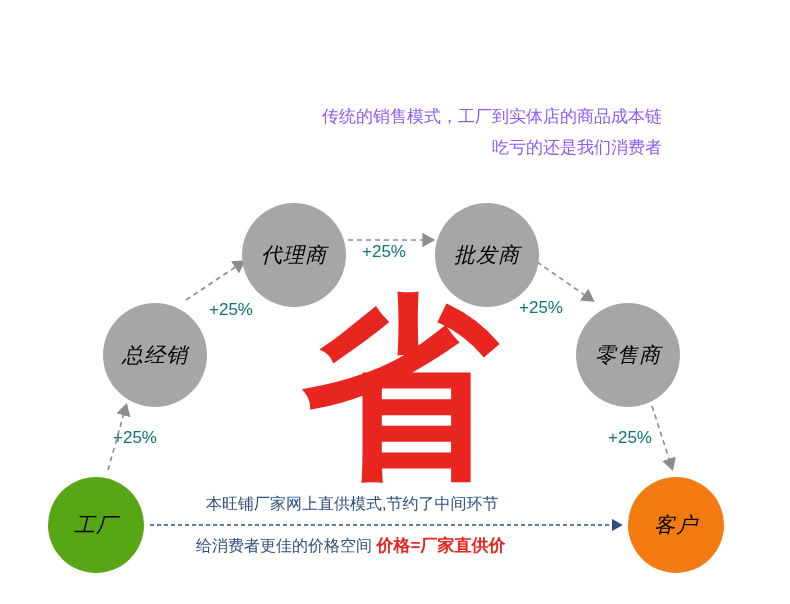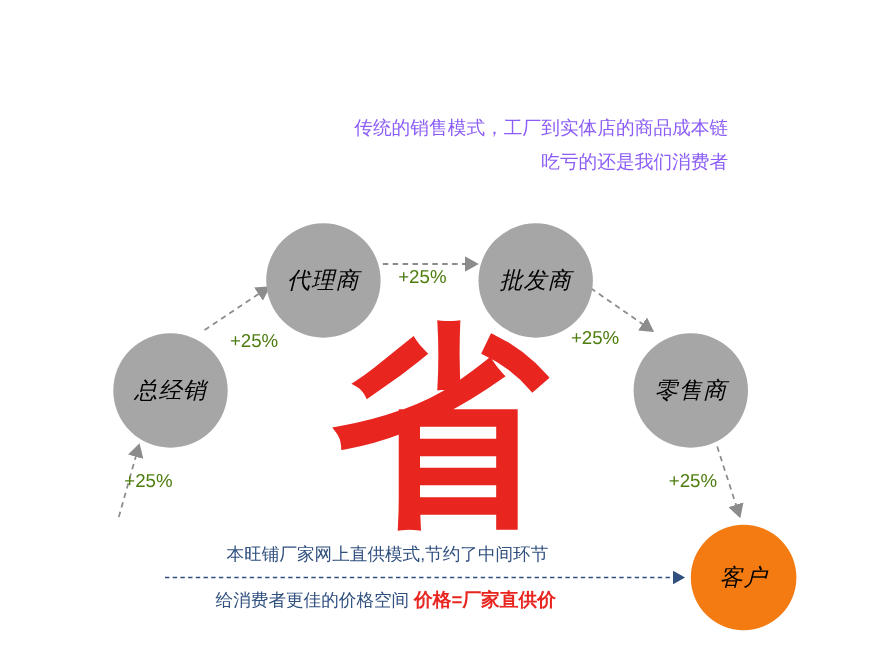--- a/index.html
+++ b/index.html
@@ -56,21 +56,21 @@
     font-style: italic;
   }
   .node.gray { background: #a6a6a6; }
   .node.green { background: #57a613; }
   .node.orange { background: #f47b11; }
 
   
   .pct {
     position: absolute;
     font-size: 17px;
-    color: #4d7c0f;
+    color: #0f766e;
     white-space: nowrap;
   }
 
   
   .watermark {
     position: absolute;
     left: 295px;
     top: 290px;
     width: 210px;
     text-align: center;
@@ -130,20 +130,23 @@
 
     <path d="M348,240 L432,240" stroke="#8c8c8c" stroke-width="1.6" fill="none" stroke-dasharray="5,4" marker-end="url(#ah)"></path>
 
     <path d="M537,262 L592,300" stroke="#8c8c8c" stroke-width="1.6" fill="none" stroke-dasharray="5,4" marker-end="url(#ah)"></path>
 
     <path d="M652,406 L672,468" stroke="#8c8c8c" stroke-width="1.6" fill="none" stroke-dasharray="5,4" marker-end="url(#ah)"></path>
 
     <path d="M150,525 L620,525" stroke="#2f4f7f" stroke-width="1.4" fill="none" stroke-dasharray="4,3" marker-end="url(#ahb)"></path>
   </svg>
 
+  <div class="node green" style="left:48px; top:477px; width:96px; height:96px;">
+    <span>工厂</span>
+  </div>
   <div class="node gray" style="left:103px; top:303px; width:104px; height:104px;">
     <span>总经销</span>
   </div>
   <div class="node gray" style="left:242px; top:203px; width:104px; height:104px;">
     <span>代理商</span>
   </div>
   <div class="node gray" style="left:435px; top:203px; width:104px; height:104px;">
     <span>批发商</span>
   </div>
   <div class="node gray" style="left:576px; top:303px; width:104px; height:104px;text-align:center;">

